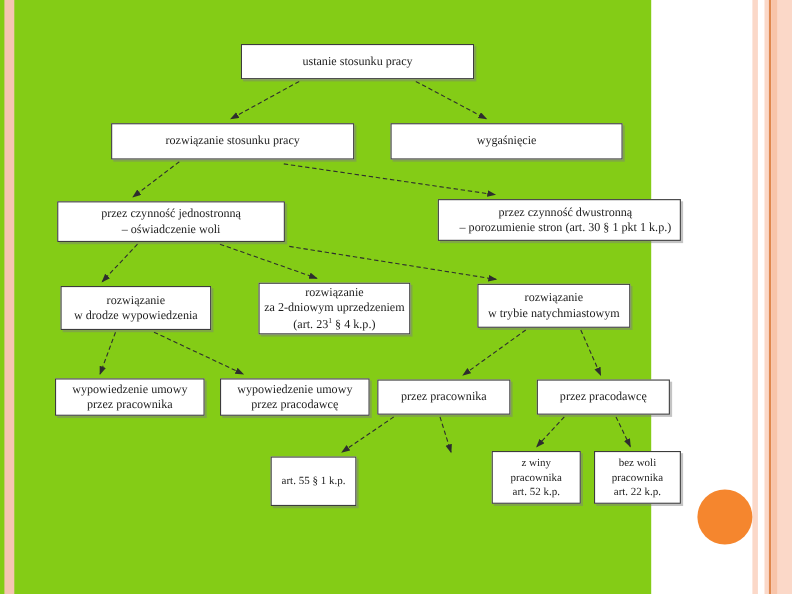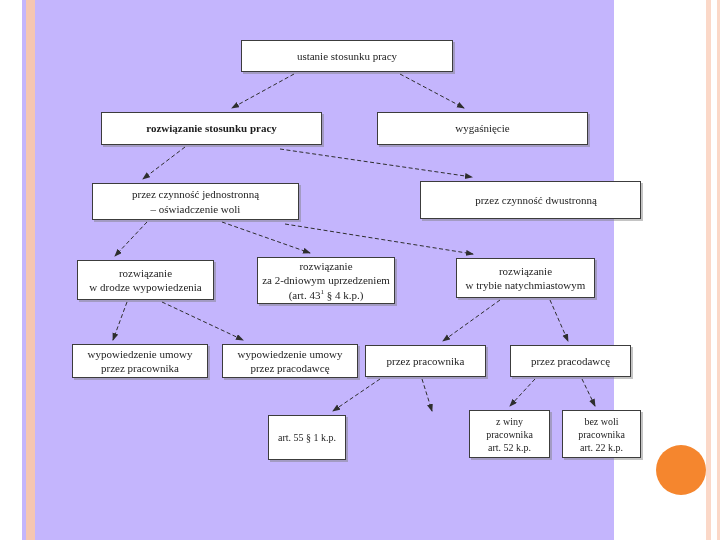--- a/index.html
+++ b/index.html
@@ -1,18 +1,18 @@
 <!DOCTYPE html>
 <html><head>
 <meta charset="utf-8">
 <style>
   html,body{margin:0;padding:0;}
   body{width:720px;height:540px;overflow:hidden;background:#ffffff;
        font-family:"Liberation Serif", serif;}
-  .slide{position:relative;width:592px;height:540px;background:#c4b5fd;margin-left:22px;}
+  .slide{position:relative;width:592px;height:540px;background:#84cc16;}
 
   
   .stripe{position:absolute;top:0;height:540px;}
   .stripe-left{left:4px;width:9px;background:#f5c6b2;}
   .stripe-r1{left:684px;width:5px;background:#fbd8c8;}
   .stripe-r2{left:695px;width:4px;background:#fbd8c8;}
   .stripe-r3{left:699px;width:2px;background:#e0884e;}
   .stripe-r4{left:701px;width:6px;background:#f8c4a9;}
   .stripe-r5{left:707px;width:13px;background:#fbd8c8;}
 
@@ -21,23 +21,23 @@
 
   
   .box{position:absolute;background:#ffffff;border:1px solid #3c3c3c;
        box-shadow:2px 2px 0 rgba(125,125,125,.45);
        display:flex;align-items:center;justify-content:center;text-align:center;
        font-size:11px;line-height:1.28;color:#1d1d1d;padding:1px 3px;box-sizing:border-box;}
   .box.small{font-size:10px;line-height:1.3;}
   sup{font-size:7px;line-height:0;}
 
   .b-root{left:219px;top:40px;width:212px;height:32px;}
-  .b-rozw{left:79px;top:112px;width:221px;height:33px;font-weight:bold;}
+  .b-rozw{left:101px;top:112px;width:221px;height:33px;}
   .b-wyg{left:355px;top:112px;width:211px;height:33px;align-items:center;}
-  .b-jedn{left:70px;top:183px;width:207px;height:37px;}
+  .b-jedn{left:52px;top:183px;width:207px;height:37px;}
   .b-dwu{left:398px;top:181px;width:221px;height:38px;padding-left:14px;}
   .b-w4a{left:55px;top:260px;width:137px;height:40px;}
   .b-w4b{left:235px;top:257px;width:138px;height:47px;}
   .b-w4c{left:434px;top:258px;width:139px;height:40px;}
   .b-w5a{left:50px;top:344px;width:136px;height:34px;}
   .b-w5b{left:200px;top:344px;width:136px;height:34px;}
   .b-w5c{left:343px;top:345px;width:121px;height:32px;}
   .b-w5d{left:488px;top:345px;width:121px;height:32px;}
   .b-w6a{left:246px;top:415px;width:78px;height:45px;}
   .b-w6b{left:355px;top:415px;width:77px;height:45px;}
@@ -99,35 +99,36 @@
   <div class="box b-jedn">
     <span>
       <span>przez czynność jednostronną</span><br>
       <span>– oświadczenie woli</span>
     </span>
   </div>
 
   <div class="box b-dwu">
     <span>
       <span>przez czynność dwustronną</span><br>
+      <span>– porozumienie stron (art. 30 § 1 pkt 1 k.p.)</span>
     </span>
   </div>
 
   <div class="box b-w4a">
     <span>
       <span>rozwiązanie</span><br>
       <span>w drodze wypowiedzenia</span>
     </span>
   </div>
 
   <div class="box b-w4b">
     <span>
       <span>rozwiązanie</span><br>
       <span>za 2-dniowym uprzedzeniem</span><br>
-      <span>(art. 43</span><sup>1</sup><span> § 4 k.p.)</span>
+      <span>(art. 23</span><sup>1</sup><span> § 4 k.p.)</span>
     </span>
   </div>
 
   <div class="box b-w4c">
     <span>
       <span>rozwiązanie</span><br>
       <span>w trybie natychmiastowym</span>
     </span>
   </div>
 

